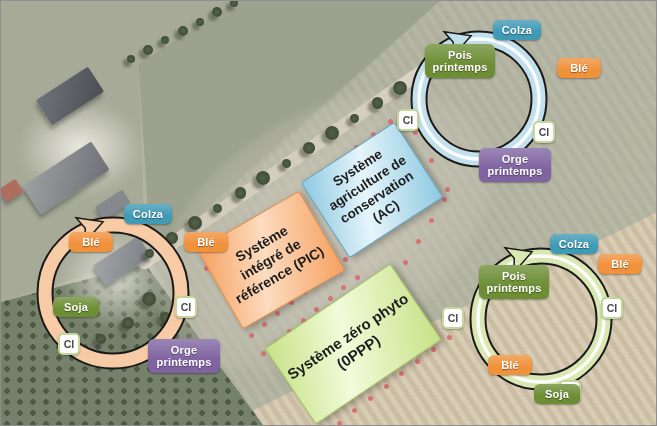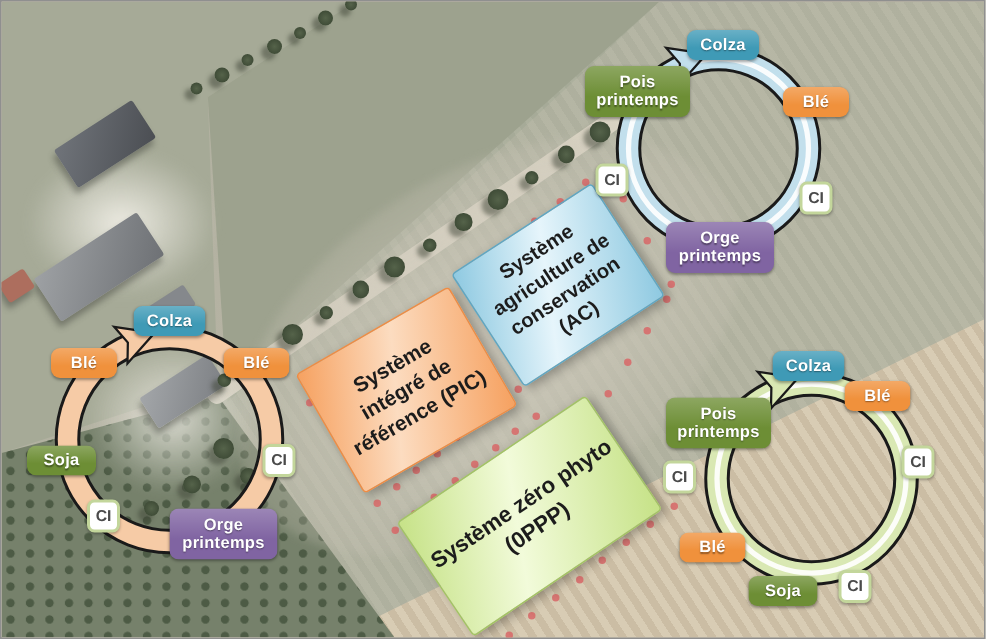--- a/index.html
+++ b/index.html
@@ -33,21 +33,21 @@
   .tree,.dot{position:absolute;border-radius:50%;}
   .tree{background:radial-gradient(#55634a,#36422f);box-shadow:-4px 4px 3px rgba(62,68,54,.5);filter:blur(.4px);}
   .dot{filter:blur(.3px);opacity:.85;}
 
   
   .cycle{position:absolute;z-index:5;}
   .cycle svg{position:absolute;left:0;top:0;overflow:visible;}
   .crop-box{position:absolute;display:flex;align-items:center;justify-content:center;text-align:center;
           color:#fff;font-size:11px;font-weight:700;line-height:1.12;border-radius:6px;letter-spacing:.2px;
           box-shadow:0 1px 2px rgba(0,0,0,.35);text-shadow:0 1px 1px rgba(0,0,0,.4);
-          background-image:linear-gradient(rgba(255,255,255,.22),rgba(255,255,255,0) 60%);padding:1px 2px;}
+          background-image:linear-gradient(rgba(255,255,255,.22),rgba(255,255,255,0) 60%);padding:1px 2px;margin-left:35px;}
   .ci-box{position:absolute;width:22px;height:22px;background:#fff;border-radius:5px;border:2px solid #c3d69b;
           display:flex;align-items:center;justify-content:center;font-size:10.5px;font-weight:700;color:#4a4a4a;
           box-shadow:0 1px 2px rgba(0,0,0,.3);}
 
   
   .system-box{position:absolute;z-index:4;display:flex;align-items:center;justify-content:center;
           text-align:center;font-size:14px;font-weight:600;color:#1c1c1c;line-height:1.28;
           border-radius:3px;border:1px solid #999;box-shadow:2px 3px 7px rgba(0,0,0,.3);}
 </style>
 </head>

